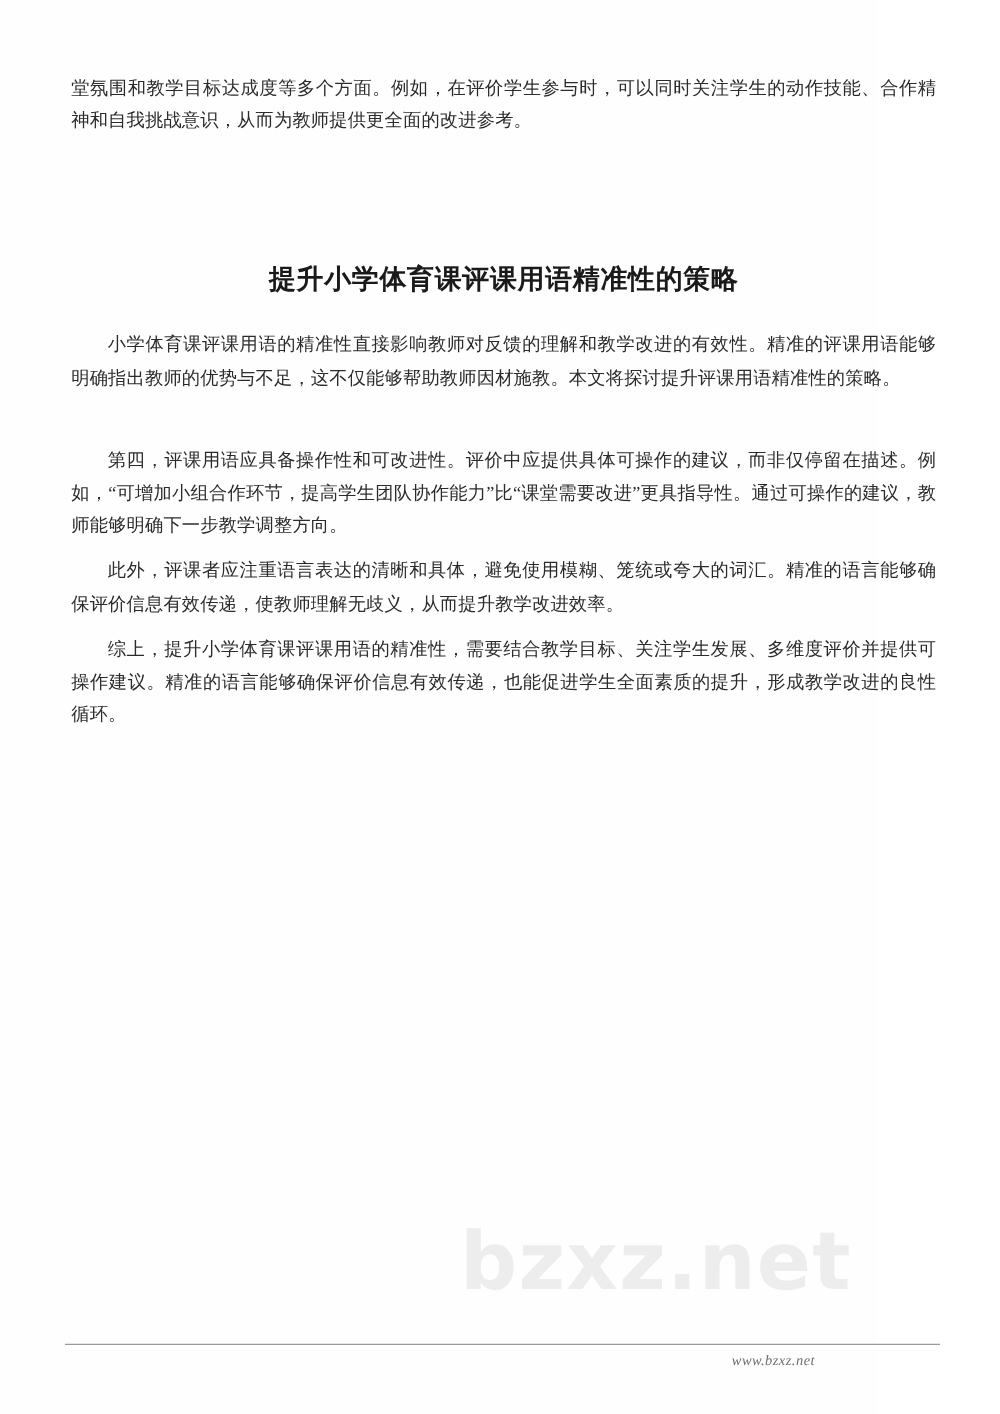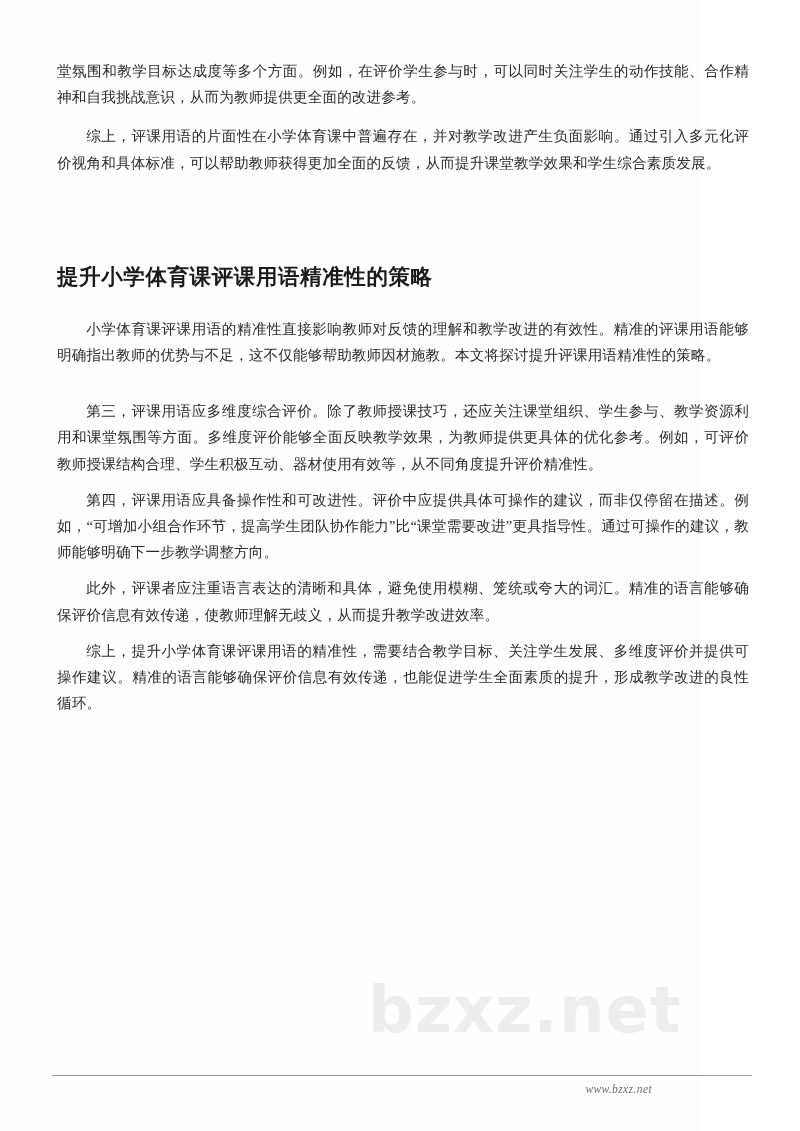--- a/index.html
+++ b/index.html
@@ -58,20 +58,21 @@
     letter-spacing: 0.15px;
   }
   .para.indent {
     text-indent: 2em;
   }
   .gap-small { height: 13px; }
   .gap-para  { height: 10px; }
 
   
   .section-title {
+    text-align: center;
     font-family: "DejaVu Sans", "Liberation Sans", sans-serif;
     font-weight: bold;
     font-size: 21.5px;
     line-height: 30px;
     color: #1a1a1a;
     letter-spacing: 0.6px;
     margin: 0;
   }
   .title-space-before { height: 86px; }
   .title-space-after  { height: 24px; }
@@ -105,39 +106,37 @@
 <div class="page">
 
   <div class="watermark">bzxz.net</div>
 
   <div class="content">
 
     <p class="para">堂氛围和教学目标达成度等多个方面。例如，在评价学生参与时，可以同时关注学生的动作技能、合作精神和自我挑战意识，从而为教师提供更全面的改进参考。</p>
 
     <div class="gap-small"></div>
 
-    <p class="para indent">综上，评课用语的片面性在小学体育课中普遍存在，并对教学改进产生负面影响。通过引入多元化评价视角和具体标准，可以帮助教师获得更加全面的反馈，从而提升课堂教学效果和学生综合素质发展。</p>
 
     <div class="title-space-before"></div>
 
     <h1 class="section-title">提升小学体育课评课用语精准性的策略</h1>
 
     <div class="title-space-after"></div>
 
     <p class="para indent">小学体育课评课用语的精准性直接影响教师对反馈的理解和教学改进的有效性。精准的评课用语能够明确指出教师的优势与不足，这不仅能够帮助教师因材施教。本文将探讨提升评课用语精准性的策略。</p>
 
     <div class="gap-para"></div>
 
 
     <div class="gap-para"></div>
 
 
     <div class="gap-para"></div>
 
-    <p class="para indent">第三，评课用语应多维度综合评价。除了教师授课技巧，还应关注课堂组织、学生参与、教学资源利用和课堂氛围等方面。多维度评价能够全面反映教学效果，为教师提供更具体的优化参考。例如，可评价教师授课结构合理、学生积极互动、器材使用有效等，从不同角度提升评价精准性。</p>
 
     <div class="gap-para"></div>
 
     <p class="para indent">第四，评课用语应具备操作性和可改进性。评价中应提供具体可操作的建议，而非仅停留在描述。例如，“可增加小组合作环节，提高学生团队协作能力”比“课堂需要改进”更具指导性。通过可操作的建议，教师能够明确下一步教学调整方向。</p>
 
     <div class="gap-para"></div>
 
     <p class="para indent">此外，评课者应注重语言表达的清晰和具体，避免使用模糊、笼统或夸大的词汇。精准的语言能够确保评价信息有效传递，使教师理解无歧义，从而提升教学改进效率。</p>
 
     <div class="gap-para"></div>

